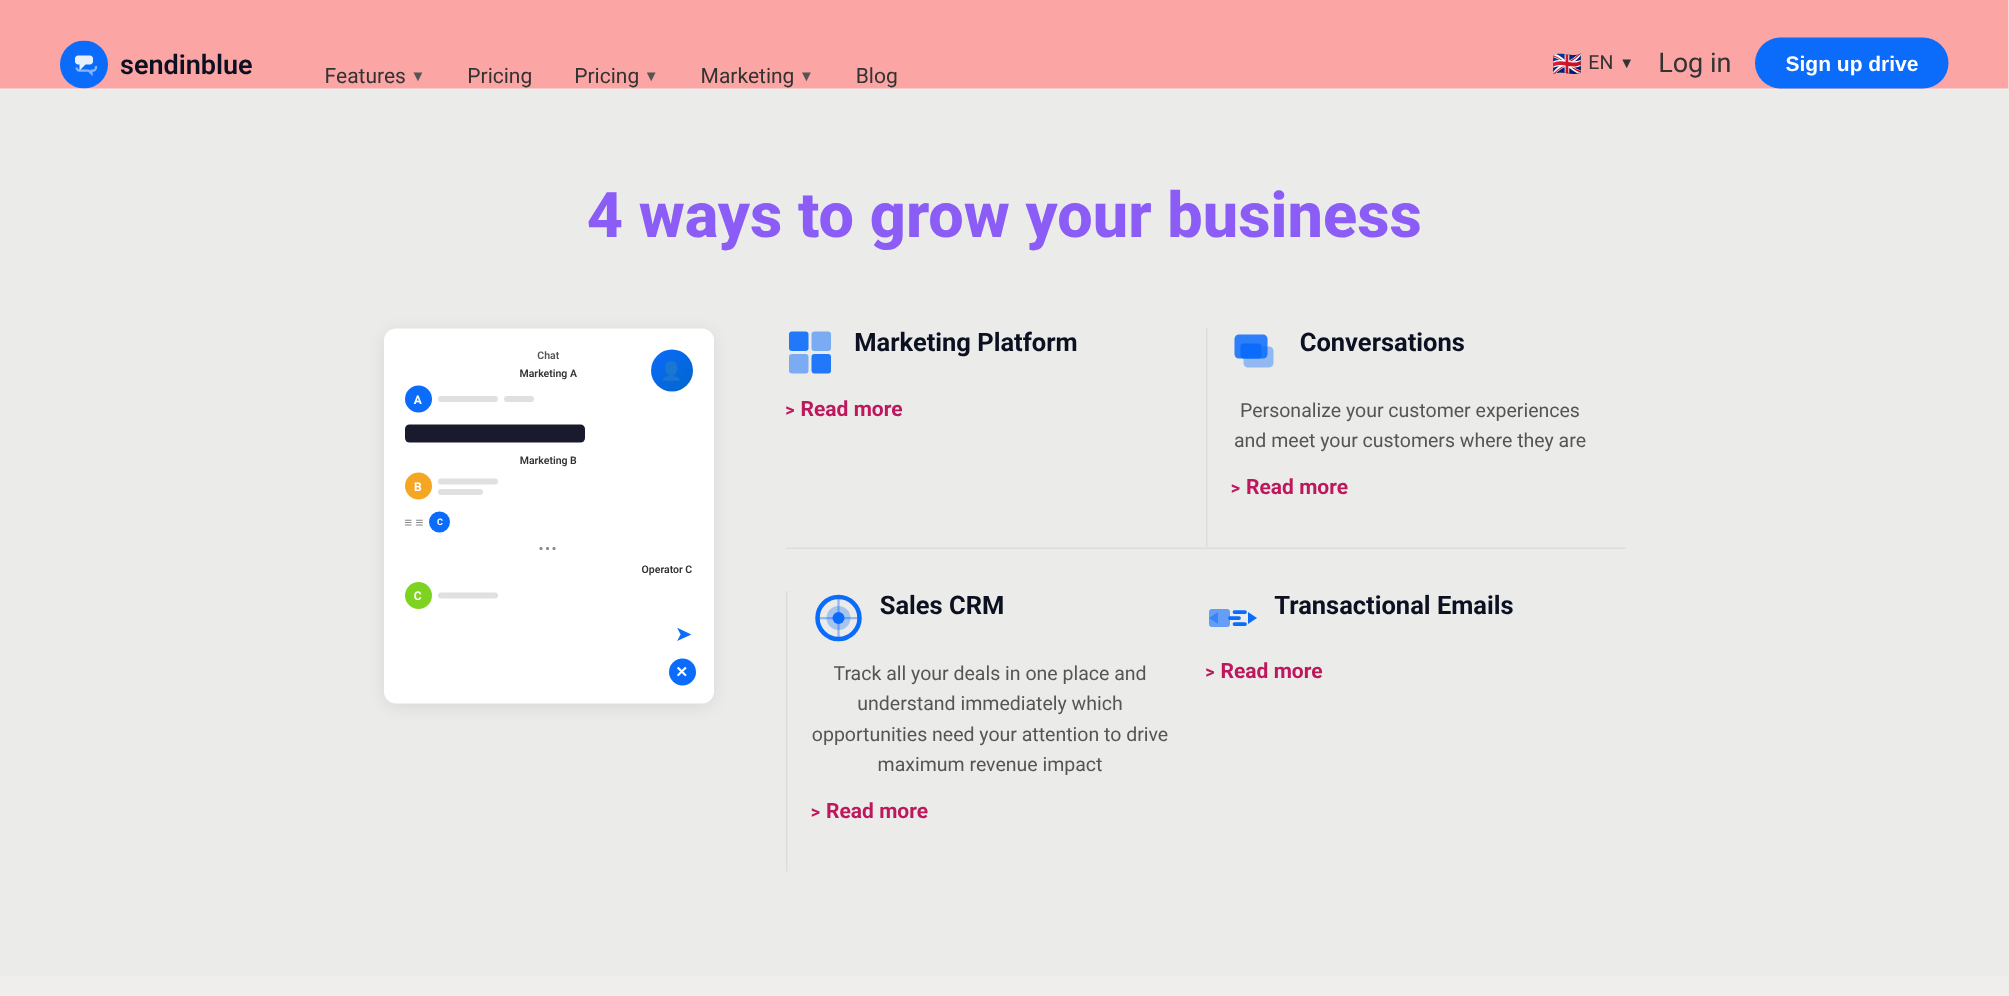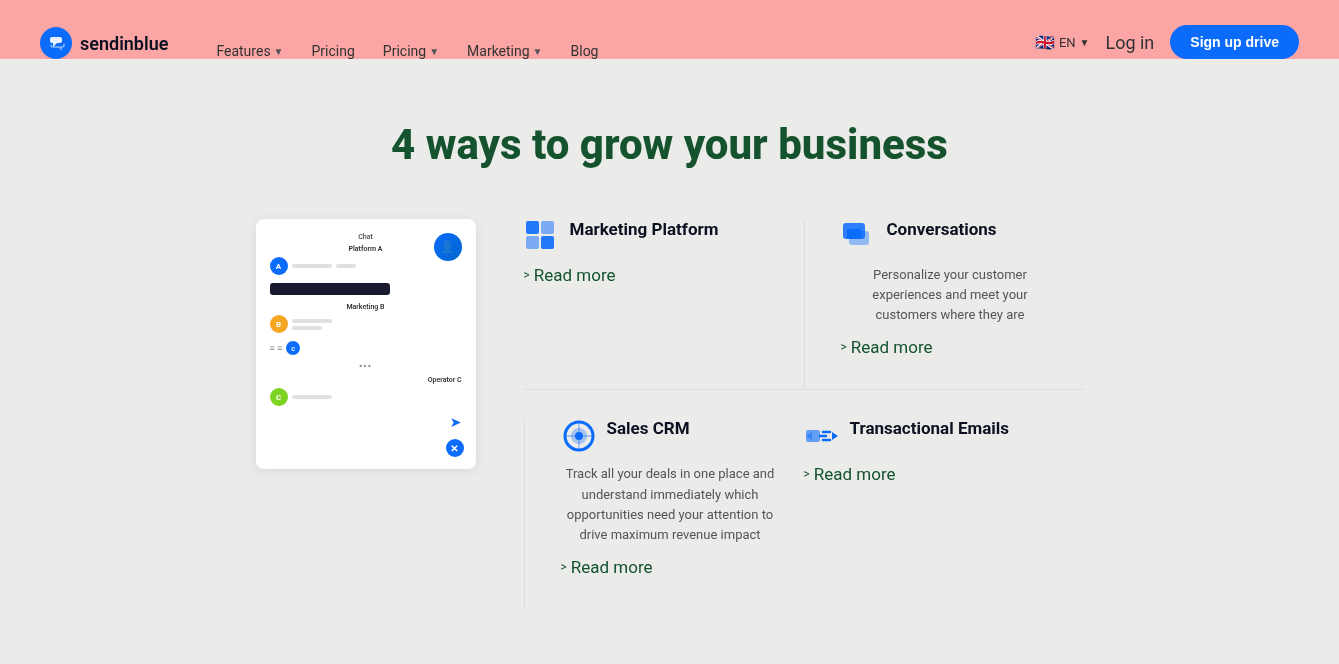--- a/index.html
+++ b/index.html
@@ -80,21 +80,21 @@
 
     
     .hero {
       background: #ebebea;
       padding: 60px 40px 70px;
       text-align: center;
     }
     .hero-title {
       font-size: 42px;
       font-weight: 800;
-      color: #14532d;
+      color: #8b5cf6;
       margin-bottom: 50px;
     }
 
     
     .content-area {
       display: flex;
       align-items: flex-start;
       justify-content: center;
       gap: 48px;
       max-width: 1100px;
@@ -150,21 +150,21 @@
       display: grid;
       grid-template-columns: 1fr 1fr;
       gap: 0;
       flex: 1;
       max-width: 560px;
     }
     .feature-item {
       padding: 0 24px 32px 0;
     }
     .feature-item:nth-child(2), .feature-item:nth-child(4) {
-      padding-left: 36px;
+      padding-left: 16px;
       border-left: 1px solid #ddd;
     }
     .feature-header {
       display: flex;
       align-items: flex-start;
       gap: 10px;
       margin-bottom: 10px;
     }
     .feature-icon {
       width: 36px;
@@ -176,23 +176,23 @@
       font-weight: 700;
       color: #0b1120;
     }
     .feature-desc {
       font-size: 13px;
       color: #555;
       line-height: 1.55;
       margin-bottom: 12px;
     }
     .read-more {
-      font-size: 17px;
-      color: #14532d;
-      font-weight: 400;
+      font-size: 14px;
+      color: #be185d;
+      font-weight: 700;
       text-decoration: none;
       display: flex;
       align-items: center;
       gap: 4px;
       cursor: pointer;
     }
     .read-more::before { content: '>'; font-size: 12px; }
 
     
     .feature-row-divider {
@@ -250,21 +250,21 @@
 
   <div class="content-area">
 
     <div class="illustration">
 
       <div class="top-avatar">👤</div>
 
       <div class="chat-label">Chat</div>
 
       <div>
-        <div class="operator-name">Platform A</div>
+        <div class="operator-name">Marketing A</div>
         <div class="operator-row">
           <div class="avatar-circle">A</div>
           <div class="line-stub"></div>
           <div class="line-stub" style="width:20px;"></div>
         </div>
       </div>
 
       <div style="background:#1a1a2e; height:12px; border-radius:3px; margin:8px 0; width:120px;"></div>
 
       <div style="margin-top:8px;">

